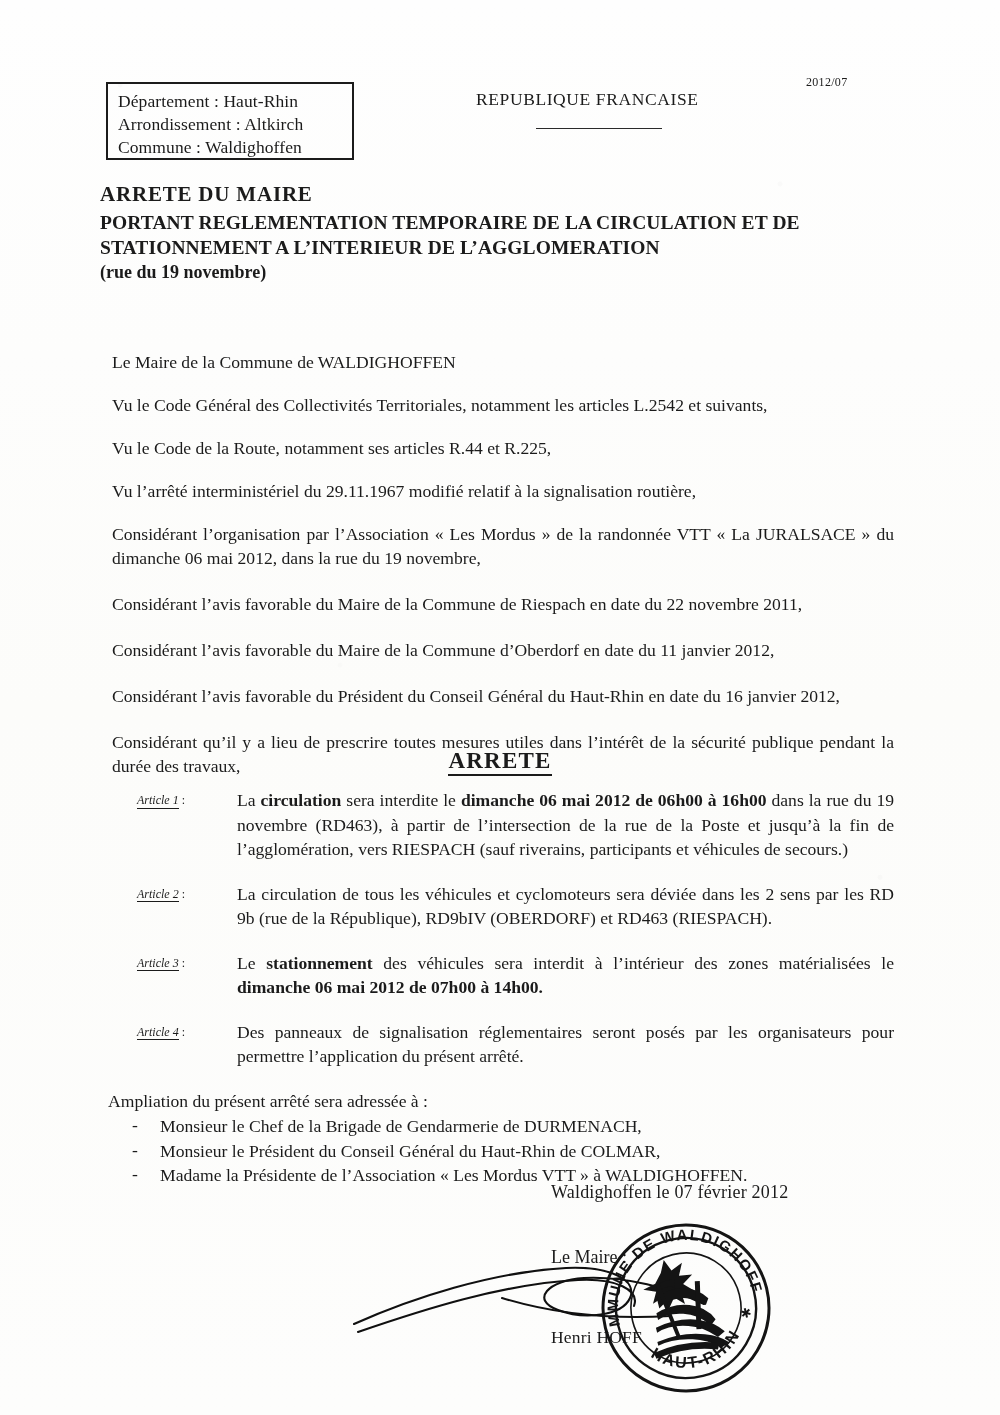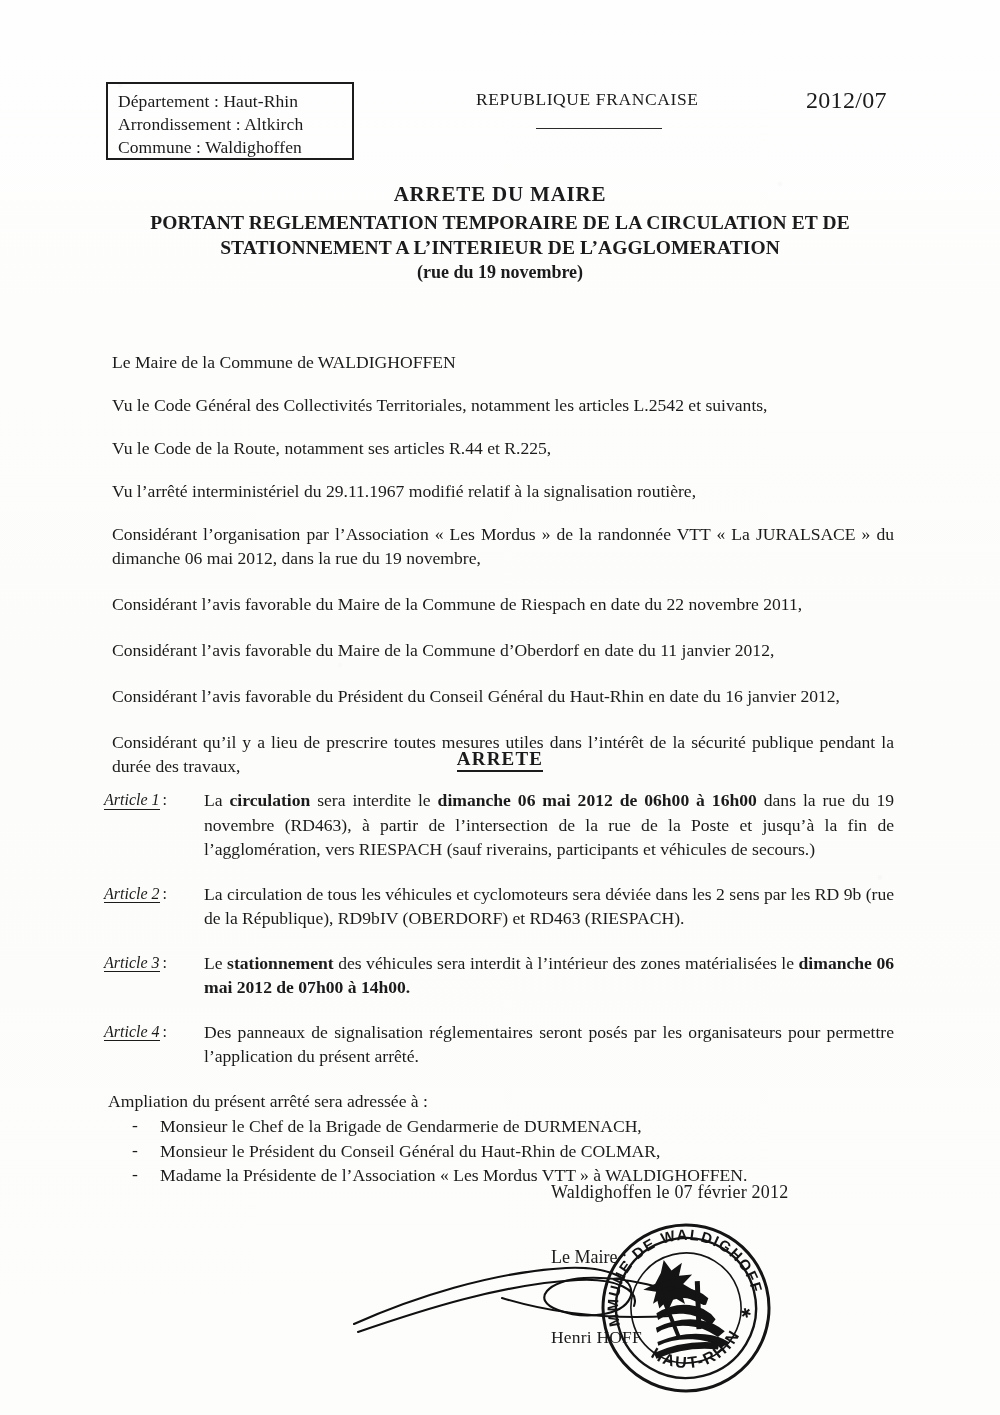--- a/index.html
+++ b/index.html
@@ -66,32 +66,31 @@
     position: absolute;
     left: 536px;
     top: 128px;
     width: 126px;
     height: 0;
     border-top: 1.6px solid #2a2a2a;
   }
   .doc-number {
     position: absolute;
     left: 806px;
-    top: 87px;
-    font-size: 24px;
+    top: 75px;
+    font-size: 12px;
     letter-spacing: 0.3px;
   }
 
   
   .title-block {
     position: absolute;
     left: 100px;
     top: 182px;
     width: 800px;
-    text-align: center;
   }
   .title-main {
     font-size: 21px;
     font-weight: bold;
     letter-spacing: 0.8px;
     margin-bottom: 3px;
   }
   .title-sub {
     font-size: 19.5px;
     font-weight: bold;
@@ -123,44 +122,45 @@
 
   
   .arrete-head {
     position: absolute;
     left: 100px;
     top: 748px;
     width: 800px;
     text-align: center;
   }
   .arrete-head span {
-    font-size: 19px;
+    font-size: 23px;
     font-weight: bold;
     letter-spacing: 1.2px;
     border-bottom: 2px solid #1b1b1b;
     padding-bottom: 1px;
   }
 
   
   .articles {
     position: absolute;
     left: 104px;
     top: 788px;
     width: 790px;
   }
   .article {
     display: flex;
     margin-bottom: 20px;
   }
   .article-label {
     flex: 0 0 96px;
-    font-size: 16px;
+    font-size: 12px;
     font-style: italic;
     line-height: 24px;
     white-space: nowrap;
+    margin-left: 33px;
   }
   .article-label .lbl {
     border-bottom: 1.3px solid #1b1b1b;
     padding-bottom: 0.5px;
   }
   .article-label .colon {
     font-style: normal;
     margin-left: 3px;
   }
   .article-body {

